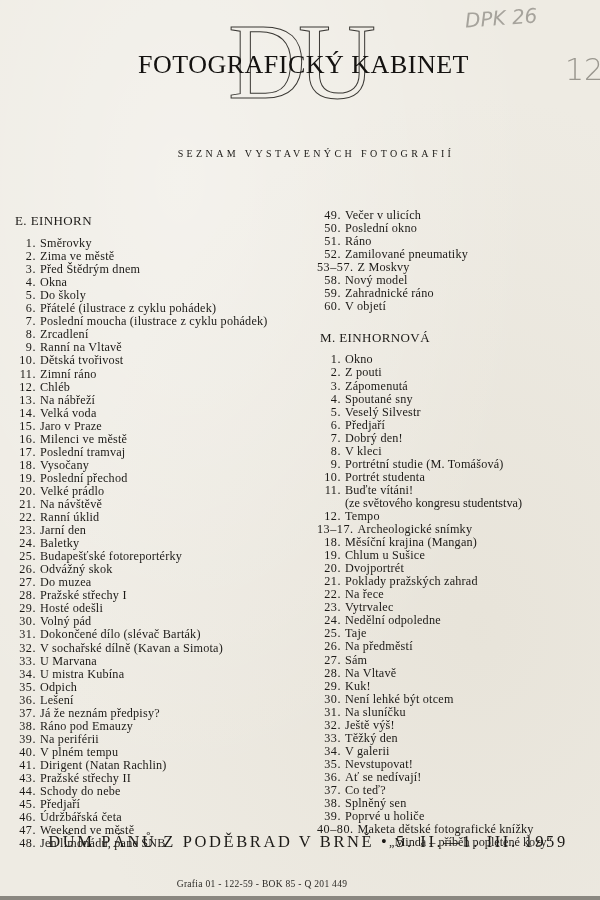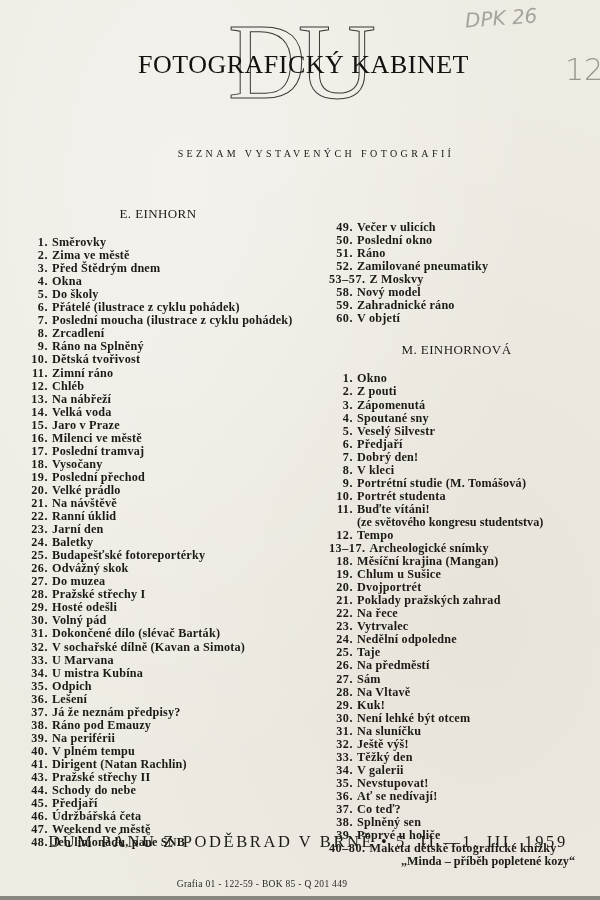--- a/index.html
+++ b/index.html
@@ -47,26 +47,26 @@
     text-align: center; font-size: 10px; letter-spacing: 3.4px;
     font-family: "Liberation Serif", serif;
     margin-left: 16px;
   }
 
   
   .col { position: absolute; font-family: "Liberation Serif", serif; font-size: 12.2px; line-height: 13.05px; }
   .col-left { left: 8px; top: 207px; width: 300px; }
   .col-right { left: 313px; top: 205px; width: 287px; }
   .author {
-    font-size: 13px; letter-spacing: 0.4px; margin: 0;
-    font-family: "Liberation Serif", serif; font-weight: normal; text-align: center;
+    font-size: 13px; letter-spacing: 0.4px; margin: 7px;
+    font-family: "Liberation Serif", serif; font-weight: normal;
   }
   .col-left .author { margin-bottom: 10px; }
   .author-right { margin-top: 18px; margin-bottom: 9px; }
-  ul.items { list-style: none; margin: 16px; padding: 0; font-weight: bold; }
+  ul.items { list-style: none; margin: 4px; padding: 0; }
   ul.items li { white-space: nowrap; display: flex; }
   .num { display: inline-block; text-align: right; min-width: 24px; padding-right: 4px; letter-spacing: 0.5px; }
   .title-text { letter-spacing: 0.2px; }
   .cont { padding-left: 28px; white-space: nowrap; }
   .cont.book { padding-left: 72px; }
 
   .footer-line {
     position: absolute; left: 8px; width: 600px; top: 832px; text-align: center;
     font-family: "Liberation Serif", serif; font-size: 16.5px; letter-spacing: 2.6px;
   }
@@ -119,21 +119,21 @@
         <li>
           <span class="num">7.</span>
           <span class="title-text">Poslední moucha (ilustrace z cyklu pohádek)</span>
         </li>
         <li>
           <span class="num">8.</span>
           <span class="title-text">Zrcadlení</span>
         </li>
         <li>
           <span class="num">9.</span>
-          <span class="title-text">Ráno na Splněný</span>
+          <span class="title-text">Ranní na Vltavě</span>
         </li>
         <li>
           <span class="num">10.</span>
           <span class="title-text">Dětská tvořivost</span>
         </li>
         <li>
           <span class="num">11.</span>
           <span class="title-text">Zimní ráno</span>
         </li>
         <li>

